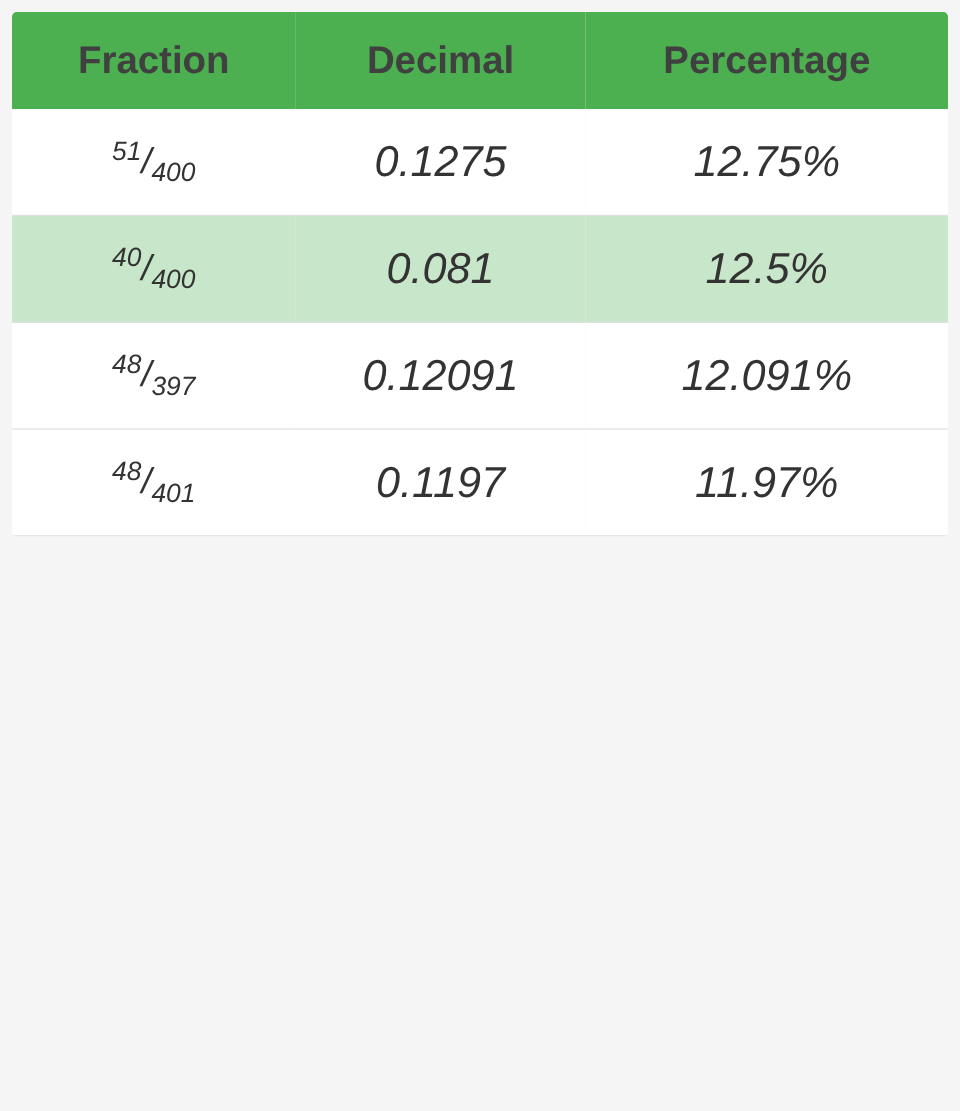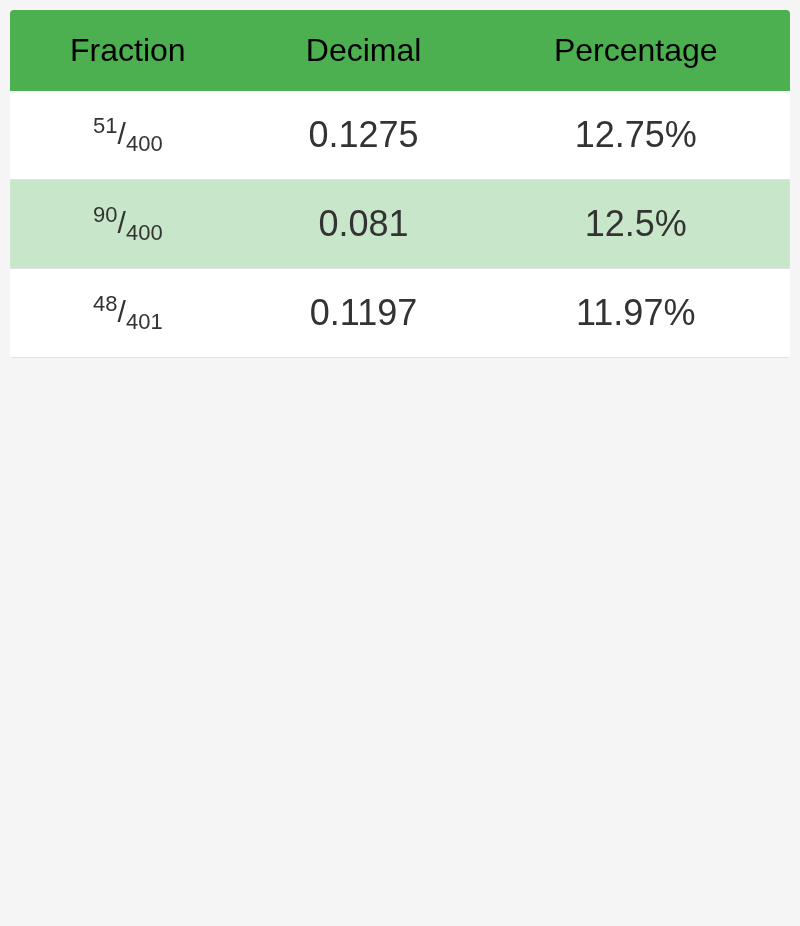--- a/index.html
+++ b/index.html
@@ -29,29 +29,30 @@
     table {
       width: 100%;
       border-collapse: collapse;
     }
 
     thead tr {
       background-color: #4CAF50;
     }
 
     thead th {
-      color: #000000;
+      color: #404040;
       font-size: 32px;
-      font-weight: normal;
+      font-weight: bold;
       padding: 22px 20px;
       text-align: center;
     }
 
     tbody tr {
       background-color: #ffffff;
+      font-style: italic;
     }
 
     tbody tr.highlighted {
       background-color: #c8e6c9;
     }
 
     tbody td {
       padding: 22px 20px;
       text-align: center;
       font-size: 36px;
@@ -89,23 +90,28 @@
         <th>Percentage</th>
       </tr>
     </thead>
     <tbody id="table-body">
     <tr>
           <td class="fraction-cell"><sup>51</sup><span class="fraction-slash">/</span><sub>400</sub></td>
           <td>0.1275</td>
           <td>12.75%</td>
         </tr>
         <tr class="highlighted">
-          <td class="fraction-cell"><sup>90</sup><span class="fraction-slash">/</span><sub>400</sub></td>
+          <td class="fraction-cell"><sup>40</sup><span class="fraction-slash">/</span><sub>400</sub></td>
           <td>0.081</td>
           <td>12.5%</td>
+        </tr>
+        <tr>
+          <td class="fraction-cell"><sup>48</sup><span class="fraction-slash">/</span><sub>397</sub></td>
+          <td>0.12091</td>
+          <td>12.091%</td>
         </tr>
         <tr>
           <td class="fraction-cell"><sup>48</sup><span class="fraction-slash">/</span><sub>401</sub></td>
           <td>0.1197</td>
           <td>11.97%</td>
         </tr>
       </tbody>
   </table>
 </div>
 

